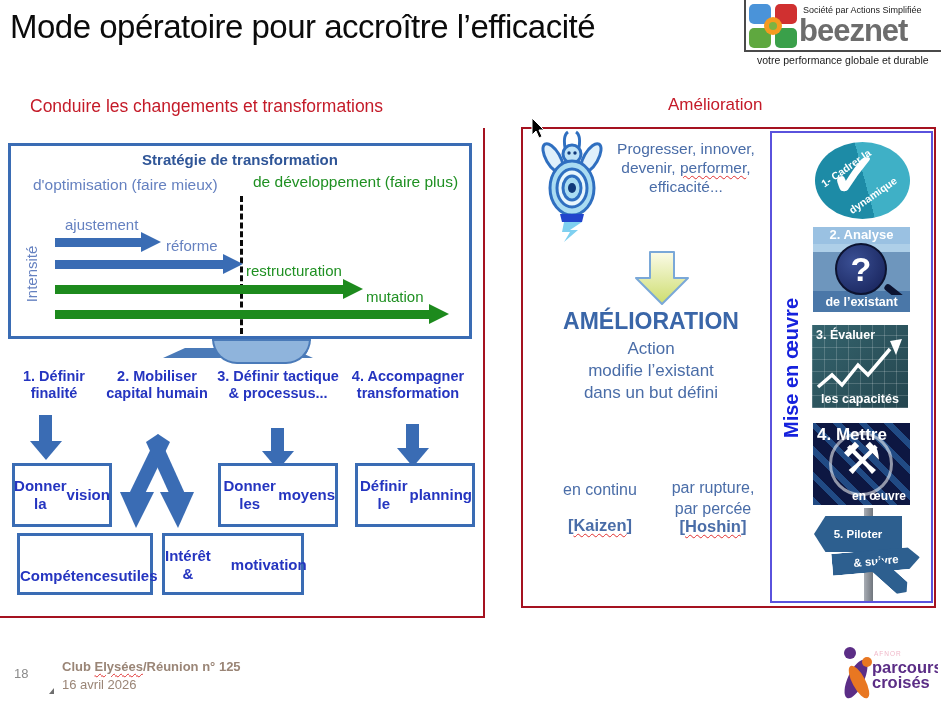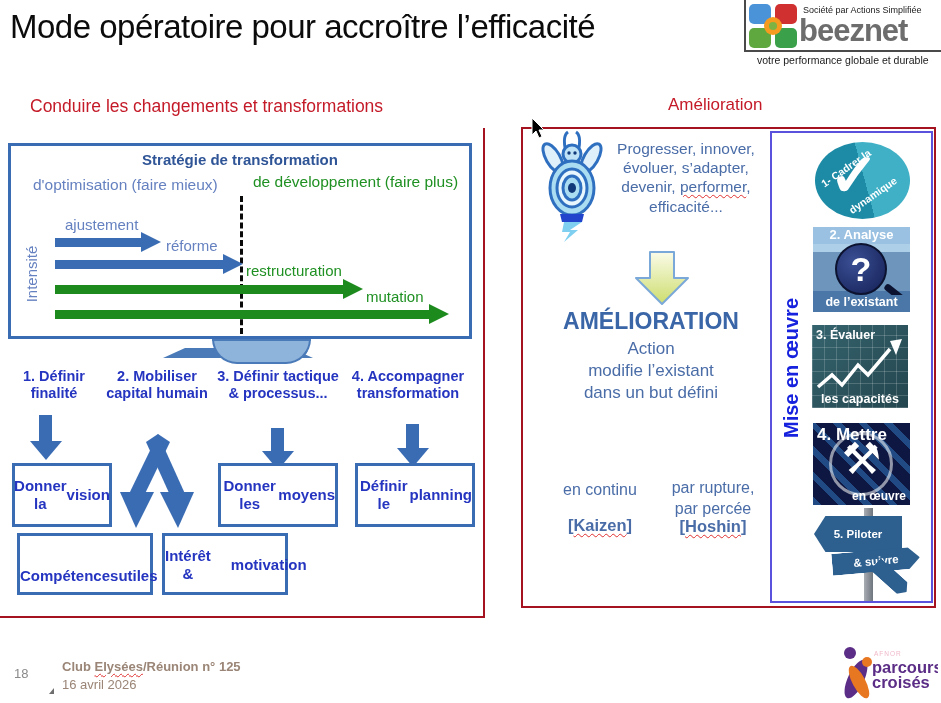--- a/index.html
+++ b/index.html
@@ -56,21 +56,21 @@
   
   .dstem { width:13px; background:#3a6cb4; }
   .dhead { width:0; height:0; border-left:16px solid transparent; border-right:16px solid transparent; border-top:19px solid #3a6cb4; }
 
   
   .bluebox { border:3px solid #3a6cb4; background:#fff; color:#2535c0; font-weight:bold; font-size:15px; line-height:1.2; display:flex; align-items:center; justify-content:center; text-align:center; }
   .bx1 { left:12px;  top:463px; width:100px; height:64px; }
   .bx2 { left:218px; top:463px; width:120px; height:64px; }
   .bx3 { left:355px; top:463px; width:120px; height:64px; }
   .bx4 { left:17px;  top:533px; width:136px; height:62px; align-items:center; justify-content:flex-start; padding-top:24px; }
-  .bx5 { left:162px; top:533px; width:126px; height:62px; align-items:center; justify-content:flex-start; padding-top:2px;gap:20px; }
+  .bx5 { left:162px; top:533px; width:142px; height:62px; align-items:center; justify-content:flex-start; padding-top:2px;gap:20px; }
 
   
   .intro-text { left:596px; top:139px; width:180px; text-align:center; font-size:15.5px; line-height:1.24; color:#4a6da8; }
   .wavy { text-decoration-line:underline; text-decoration-style:wavy; text-decoration-color:#e03030; text-decoration-thickness:1px; text-underline-offset:2px; }
   .amel-head { left:528px; top:308px; width:246px; text-align:center; font-weight:bold; font-size:23px; color:#3a66a8; }
   .amel-body { left:528px; top:338px; width:246px; text-align:center; font-size:17px; line-height:1.3; color:#4a6da8; }
   .kz-cap { left:546px; top:481px; width:108px; text-align:center; font-size:16px; color:#4a6da8; }
   .kz-tag { left:546px; top:516px; width:108px; text-align:center; font-size:16.5px; font-weight:bold; color:#4a6da8; }
   .hs-cap { left:656px; top:478px; width:114px; text-align:center; font-size:16px; line-height:1.3; color:#4a6da8; }
   .hs-tag { left:656px; top:517px; width:114px; text-align:center; font-size:16.5px; font-weight:bold; color:#4a6da8; }
@@ -237,21 +237,20 @@
     <ellipse cx="32" cy="58" rx="22" ry="27" fill="#aadcf2" stroke="#2f6fc0" stroke-width="3"></ellipse>
     <ellipse cx="32" cy="58" rx="15" ry="19" fill="#e8f6fd" stroke="#2f6fc0" stroke-width="3"></ellipse>
     <ellipse cx="32" cy="58" rx="9" ry="12" fill="#aadcf2" stroke="#2f6fc0" stroke-width="3"></ellipse>
     <ellipse cx="32" cy="58" rx="4" ry="5" fill="#123a7a"></ellipse>
     <polygon points="20,84 44,84 42,92 22,92" fill="#2244cc"></polygon>
     <polygon points="24,92 42,92 30,100 38,100 24,112 30,102 22,102" fill="#7fd0f0"></polygon>
   </svg>
 
   <div class="abs intro-text">
     <div>Progresser, innover,</div>
-    <div>évoluer, s’adapter,</div>
     <div><span>devenir, </span><span class="wavy">performer</span><span>,</span></div>
     <div>efficacité...</div>
   </div>
 
   <svg class="abs" style="left:632px; top:250px;" width="60" height="58">
     <defs>
       <linearGradient id="ag" x1="0" y1="0" x2="0" y2="1">
         <stop offset="0" stop-color="#fbfbe8"></stop>
         <stop offset="1" stop-color="#cddd6e"></stop>
       </linearGradient>

